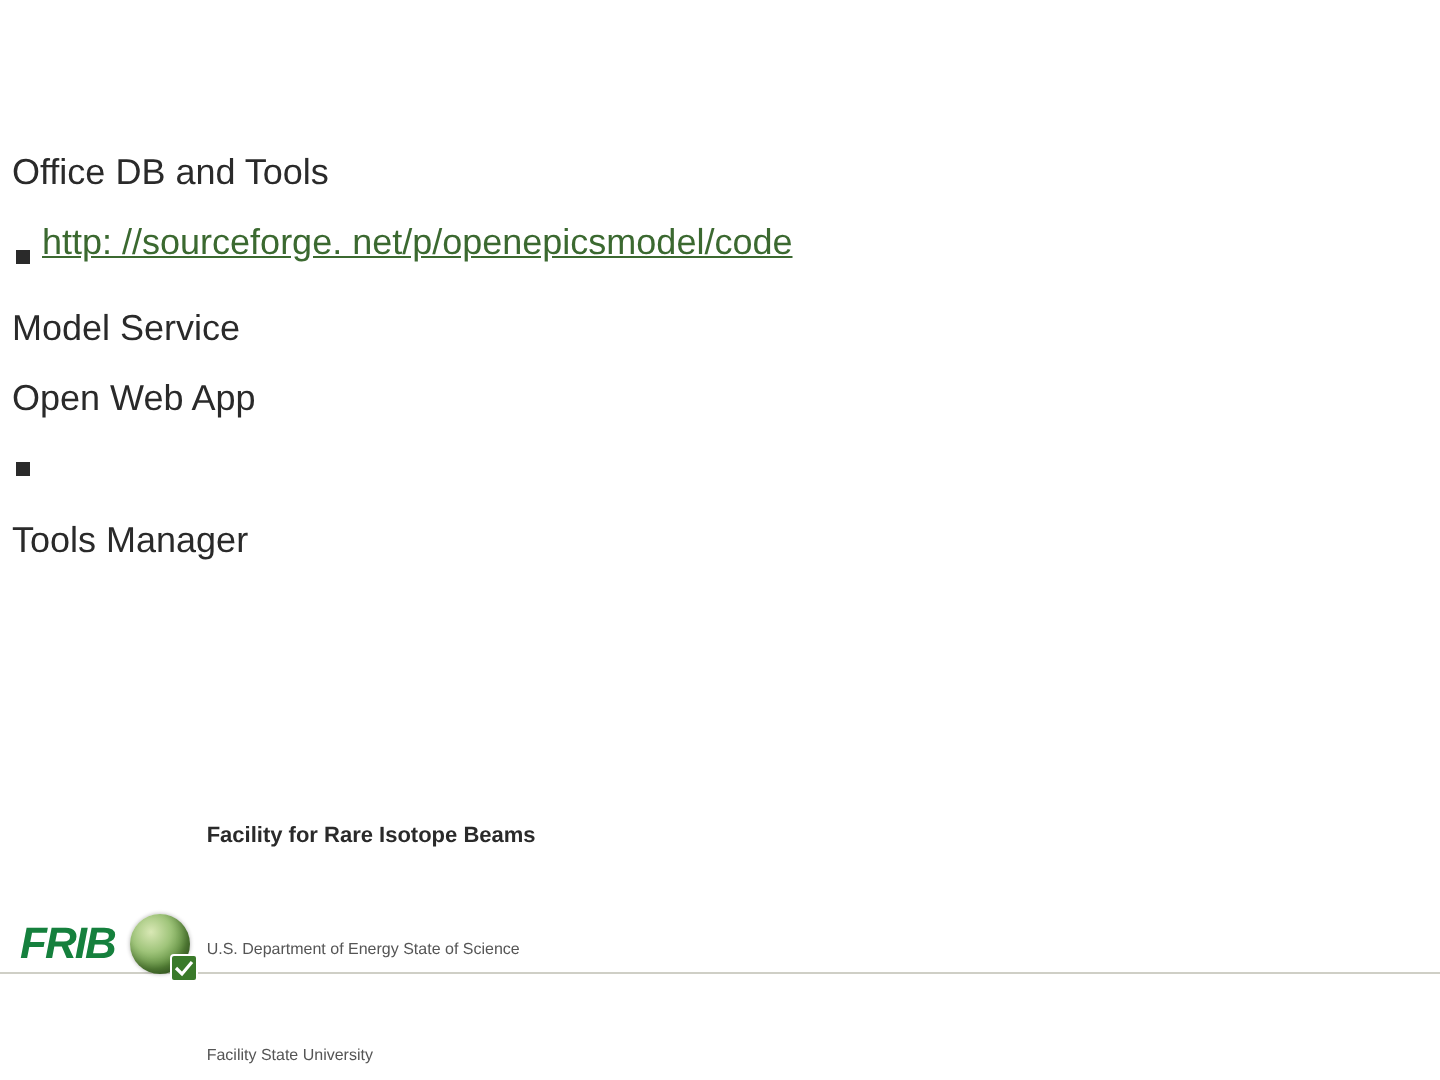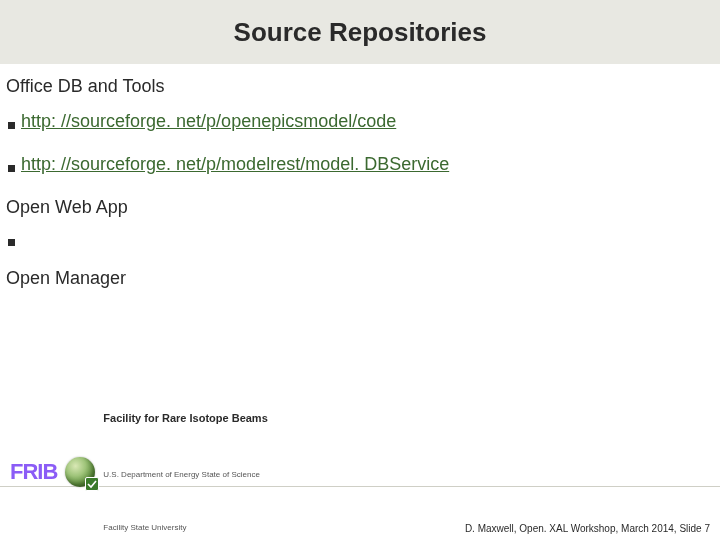--- a/index.html
+++ b/index.html
@@ -32,21 +32,21 @@
     bottom: 60px;
   }
   .section-heading {
     font-size: 18px;
     color: #2a2a2a;
     margin-top: 4px;
     margin-bottom: 14px;
   }
   .link-row {
     display: flex;
-    align-items: center;
+    align-items: flex-end;
     margin-bottom: 22px;
     margin-left: 2px;
   }
   .bullet {
     width: 7px;
     height: 7px;
     background: #2a2a2a;
     margin-top: 7px;
     margin-right: 6px;
     flex-shrink: 0;
@@ -69,21 +69,22 @@
     left: 10px;
     bottom: 8px;
     display: flex;
     align-items: center;
     gap: 8px;
   }
   .frib-logo {
     display: flex;
     align-items: flex-start;
     font-weight: bold;
-    color: #8b5cf6;
+    color: #15803d;
+    font-style: italic;
   }
   .frib-big { font-size: 22px; letter-spacing: -1px; }
   .globe {
     width: 30px; height: 30px;
     border-radius: 50%;
     background: radial-gradient(circle at 35% 30%, #d9e8b5 0%, #9fc47a 35%, #5a8a3a 65%, #2f5a1e 100%);
     box-shadow: 0 0 2px rgba(0,0,0,.3), inset -2px -3px 4px rgba(0,0,0,.25);
     position: relative;
   }
   .globe-badge {
@@ -104,43 +105,37 @@
     bottom: 6px;
     font-size: 10px;
     color: #2a2a2a;
   }
 </style>
 </head>
 <body>
 
 <div class="slide">
 
-  <div class="title-band">
-    <div class="title">Source Repositories</div>
-  </div>
 
   <div class="content">
 
     <div class="section-heading">Office DB and Tools</div>
     <div class="link-row">
       <div class="bullet"></div>
       <a class="link">http: //sourceforge. net/p/openepicsmodel/code</a>
     </div>
 
-    <div class="link-row">
-      <div class="bullet"></div>
-      <a class="link">http: //sourceforge. net/p/modelrest/model. DBService</a>
-    </div>
+    <div class="section-heading">Model Service</div>
 
     <div class="section-heading">Open Web App</div>
     <div class="link-row">
       <div class="bullet"></div>
     </div>
 
-    <div class="section-heading">Open Manager</div>
+    <div class="section-heading">Tools Manager</div>
 
   </div>
 
   <div class="footer">
     <div class="footer-left">
       <div class="frib-logo">
         <span class="frib-big">FRIB</span>
       </div>
       <div class="globe">
         <div class="globe-badge">
@@ -148,16 +143,15 @@
               <path d="M1 5 L4 8 L9 2" stroke="#fff" stroke-width="1.6" fill="none"></path>
             </svg>
         </div>
       </div>
       <div class="facility-block">
         <span class="facility-title">Facility for Rare Isotope Beams</span>
         <span>U.S. Department of Energy State of Science</span>
         <span>Facility State University</span>
       </div>
     </div>
-    <div class="footer-right">D. Maxwell, Open. XAL Workshop, March 2014, Slide 7</div>
   </div>
 
 </div>
 
 </body></html>

